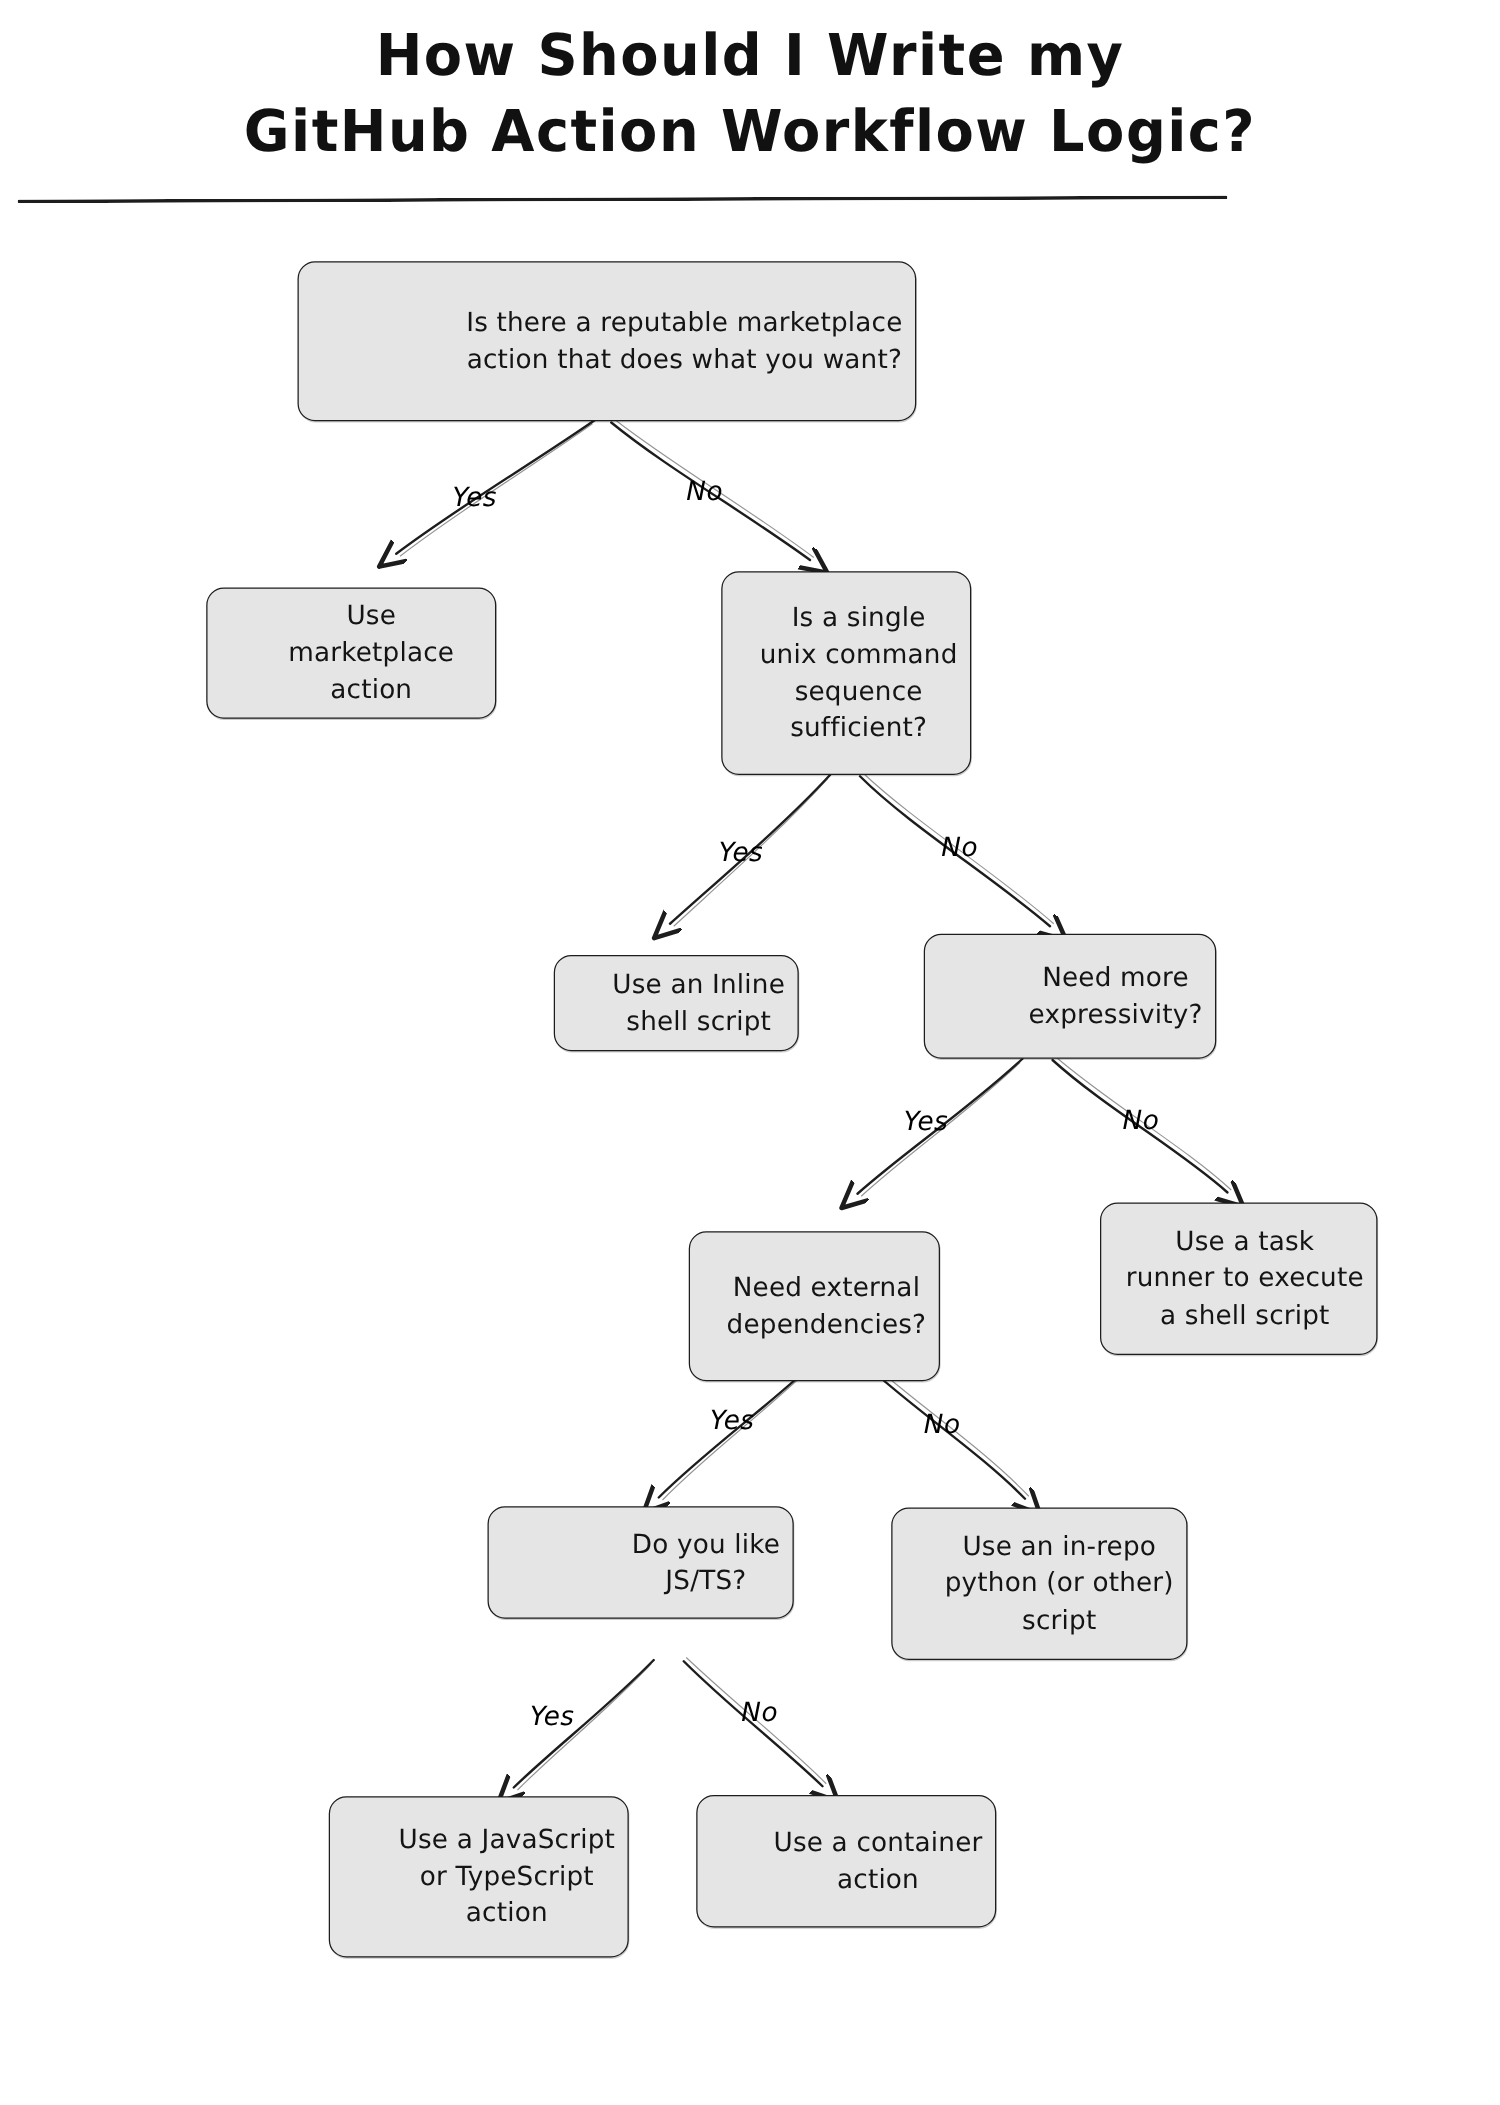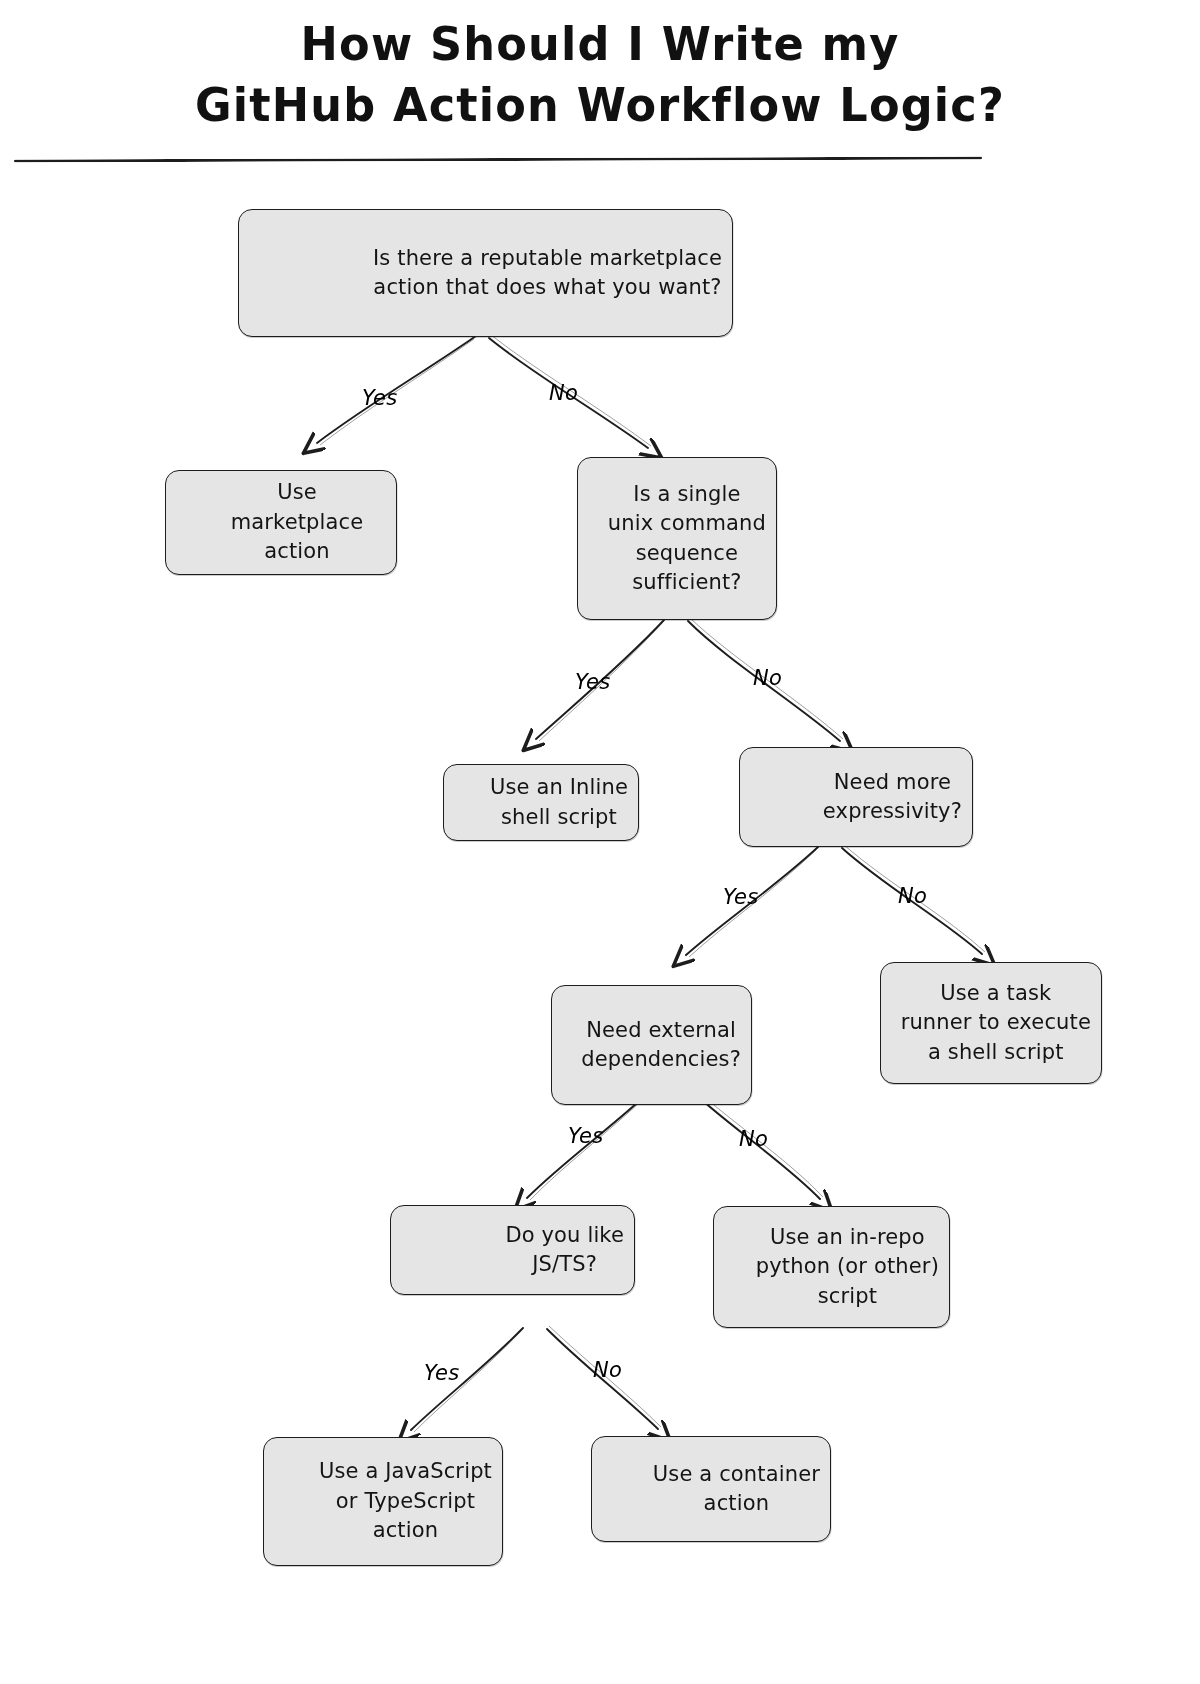--- a/index.html
+++ b/index.html
@@ -159,21 +159,21 @@
   <div class="label">Do you like
 JS/TS?</div>
 </div>
 
 <div class="node" style="left:263px;top:1437px;width:240px;height:129px;">
   <div class="label">Use a JavaScript
 or TypeScript
 action</div>
 </div>
 
-<div class="node" style="left:557px;top:1436px;width:240px;height:106px;margin-left:34px;">
+<div class="node" style="left:557px;top:1436px;width:240px;height:106px;">
   <div class="label">Use a container
 action</div>
 </div>
 
 <div class="edge-label" style="left:362px;top:386px;">Yes</div>
 <div class="edge-label" style="left:549px;top:381px;">No</div>
 
 <div class="edge-label" style="left:575px;top:670px;">Yes</div>
 <div class="edge-label" style="left:753px;top:666px;">No</div>
 

